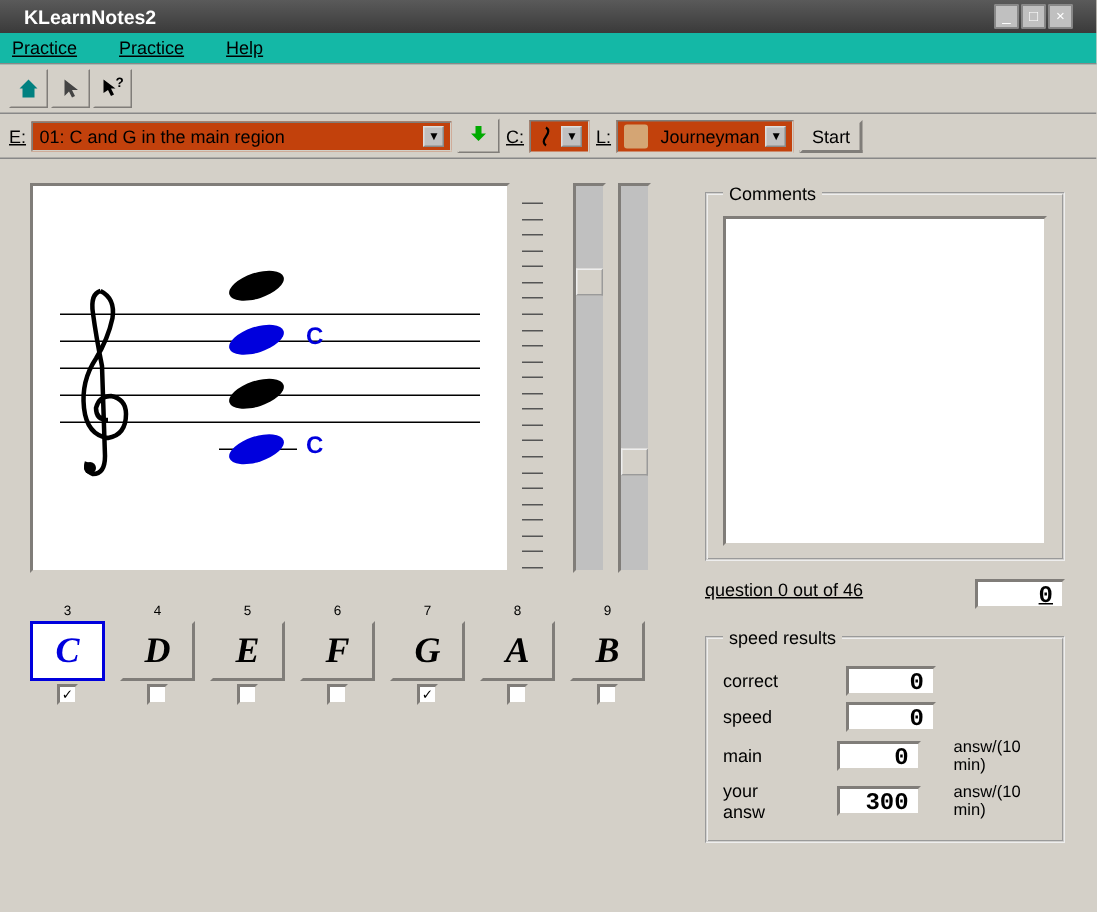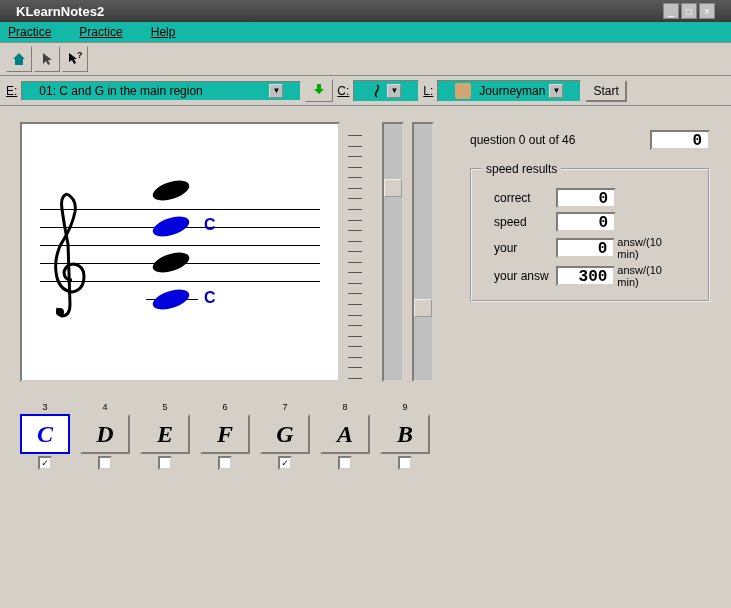--- a/index.html
+++ b/index.html
@@ -7,21 +7,21 @@
 .titlebar { background: linear-gradient(to bottom, #5a5a5a, #3a3a3a); color: white; height: 22px; display: flex; align-items: center; padding: 0 16px; }
 .titlebar-text { font-weight: bold; font-size: 13px; flex: 1; }
 .winbtns { display: flex; gap: 2px; }
 .winbtn { width: 16px; height: 16px; background: #c0c0c0; border: 1px solid #888; display: flex; align-items: center; justify-content: center; font-size: 10px; cursor: pointer; }
 .menubar { background: #14b8a6; border-bottom: 1px solid #888; padding: 3px 8px; display: flex; gap: 28px; }
 .menuitem { text-decoration: underline; cursor: pointer; }
 .toolbar { background: #d4d0c8; border-bottom: 1px solid #888; padding: 3px 6px; display: flex; gap: 2px; }
 .tbtn { width: 26px; height: 26px; border: 1px outset #d4d0c8; background: #d4d0c8; display: flex; align-items: center; justify-content: center; cursor: pointer; }
 .configbar { padding: 3px 6px; display: flex; align-items: center; gap: 4px; border-bottom: 1px solid #888; }
 .cfg-label { text-decoration: underline; }
-.cfg-select { background: #14b8a6; border: 1px inset #d4d0c8; padding: 2px 17px; display: flex; align-items: center; gap: 4px; }
+.cfg-select { background: #c2410c; border: 1px inset #d4d0c8; padding: 2px 4px; display: flex; align-items: center; gap: 4px; }
 .cfg-select.wide { width: 280px; }
 .cfg-drop { width: 14px; height: 14px; background: #c0c0c0; border: 1px outset #ddd; font-size: 8px; display: flex; align-items: center; justify-content: center; }
 .cfg-btn { border: 1px outset #d4d0c8; padding: 2px 6px; background: #d4d0c8; cursor: pointer; }
 .avatar { width: 16px; height: 16px; background: #d4a574; border-radius: 2px; display: inline-block; margin-right: 4px; }
 .mainarea { padding: 16px 20px; display: flex; gap: 12px; }
 .leftcol { width: 438px; }
 .rightcol { width: 240px; }
 .staffbox { background: white; border: 2px inset #d4d0c8; width: 320px; height: 260px; position: relative; }
 .staffwrap { display: flex; gap: 8px; }
 .ticks { width: 26px; padding-top: 10px; display: flex; flex-direction: column; justify-content: space-between; height: 260px; }
@@ -30,23 +30,23 @@
 .sliderthumb { position: absolute; width: 100%; height: 18px; background: #d4d0c8; border: 1px outset #eee; left: 0; }
 .notebtns { display: flex; gap: 10px; margin-top: 20px; }
 .notecol { display: flex; flex-direction: column; align-items: center; gap: 2px; }
 .notenum { font-size: 9px; }
 .notebtn { width: 50px; height: 40px; border: 2px outset #d4d0c8; background: #d4d0c8; font-size: 24px; font-weight: bold; font-style: italic; font-family: Georgia, serif; cursor: pointer; }
 .notebtn.sel { border: 2px solid #0000dd; color: #0000dd; background: white; }
 .checkbox { width: 14px; height: 14px; border: 2px inset #d4d0c8; background: white; display: flex; align-items: center; justify-content: center; font-size: 9px; }
 .fieldset { border: 2px groove #eee; padding: 8px 10px; margin-bottom: 12px; }
 .fieldset legend { padding: 0 4px; }
 .commentsbox { background: white; border: 2px inset #d4d0c8; width: 100%; height: 220px; }
-.qrow { display: flex; justify-content: space-between; align-items: center; margin: 8px 0 12px; }
+.qrow { display: flex; justify-content: space-between; margin: 8px 0 12px; text-decoration: underline; }
 .statbox { border: 2px inset #d4d0c8; background: white; width: 60px; height: 20px; text-align: right; padding: 0 6px; font-family: 'Courier New', monospace; font-size: 16px; font-weight: bold; }
-.resrow { display: flex; align-items: center; margin: 4px 12px; gap: 2px; }
+.resrow { display: flex; align-items: center; margin: 4px 0; gap: 22px; }
 .reslabel { width: 60px; }
 .resunit { font-size: 11px; }
 .clef-svg { position: absolute; left: 20px; top: 60px; }
 .staffline { position: absolute; left: 18px; right: 18px; height: 1px; background: black; }
 .note-oval { position: absolute; width: 38px; height: 17px; border-radius: 50%; transform: rotate(-18deg); }
 .note-label { position: absolute; font-weight: bold; color: #0000dd; font-size: 16px; }
 .ledger { position: absolute; height: 1px; background: black; }
 .startbtn { border: 2px outset #d4d0c8; padding: 2px 6px; cursor: pointer; }
 </style>
 </head>
@@ -199,36 +199,40 @@
         </div>
         <div class="notecol">
           <div class="notenum">9</div>
           <button class="notebtn">B</button>
           <div class="checkbox"></div>
         </div>
       </div>
   </div>
 
   <div class="rightcol">
+    <fieldset class="fieldset">
+      <legend>Comments</legend>
+      <div class="commentsbox"></div>
+    </fieldset>
     <div class="qrow">
       <span>question 0 out of 46</span>
       <div class="statbox">0</div>
     </div>
     <fieldset class="fieldset">
       <legend>speed results</legend>
       <div class="resrow">
           <span class="reslabel">correct</span>
           <div class="statbox">0</div>
         </div>
       <div class="resrow">
           <span class="reslabel">speed</span>
           <div class="statbox">0</div>
         </div>
       <div class="resrow">
-          <span class="reslabel">your</span>
+          <span class="reslabel">main</span>
           <div class="statbox">0</div>
           <span class="resunit">answ/(10 min)</span>
         </div>
       <div class="resrow">
           <span class="reslabel">your answ</span>
           <div class="statbox">300</div>
           <span class="resunit">answ/(10 min)</span>
         </div>
     </fieldset>
   </div>

